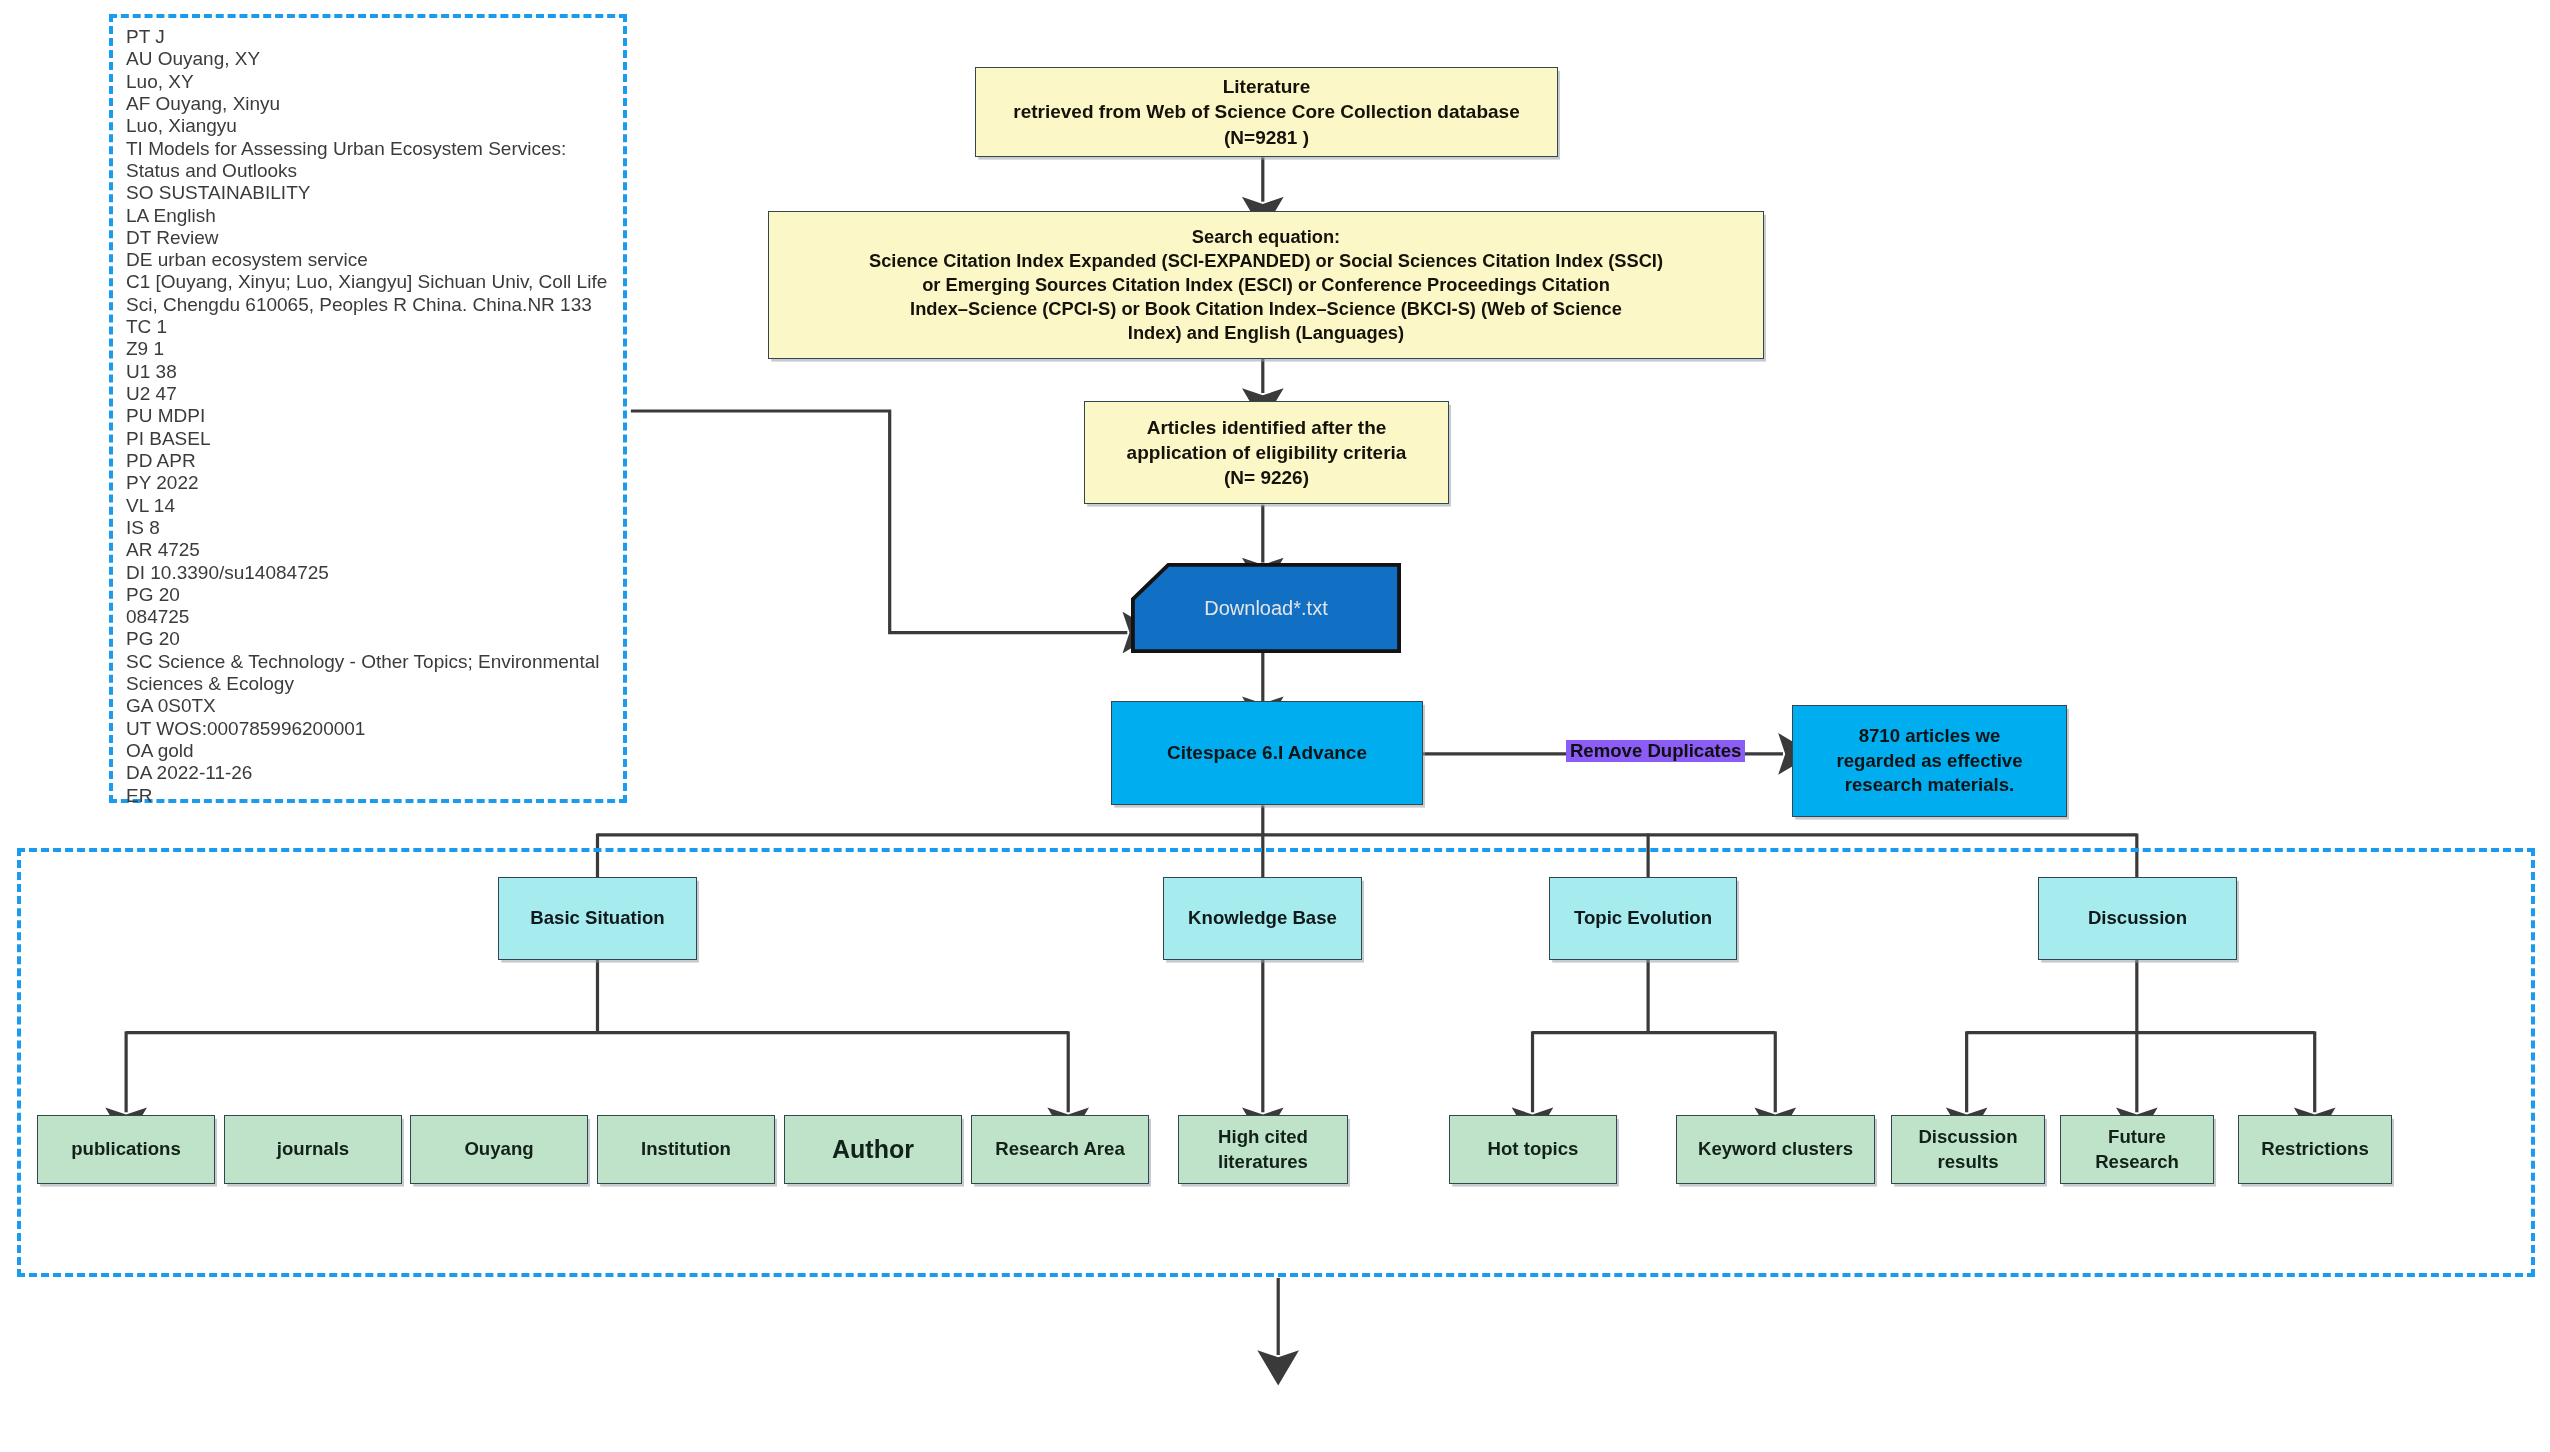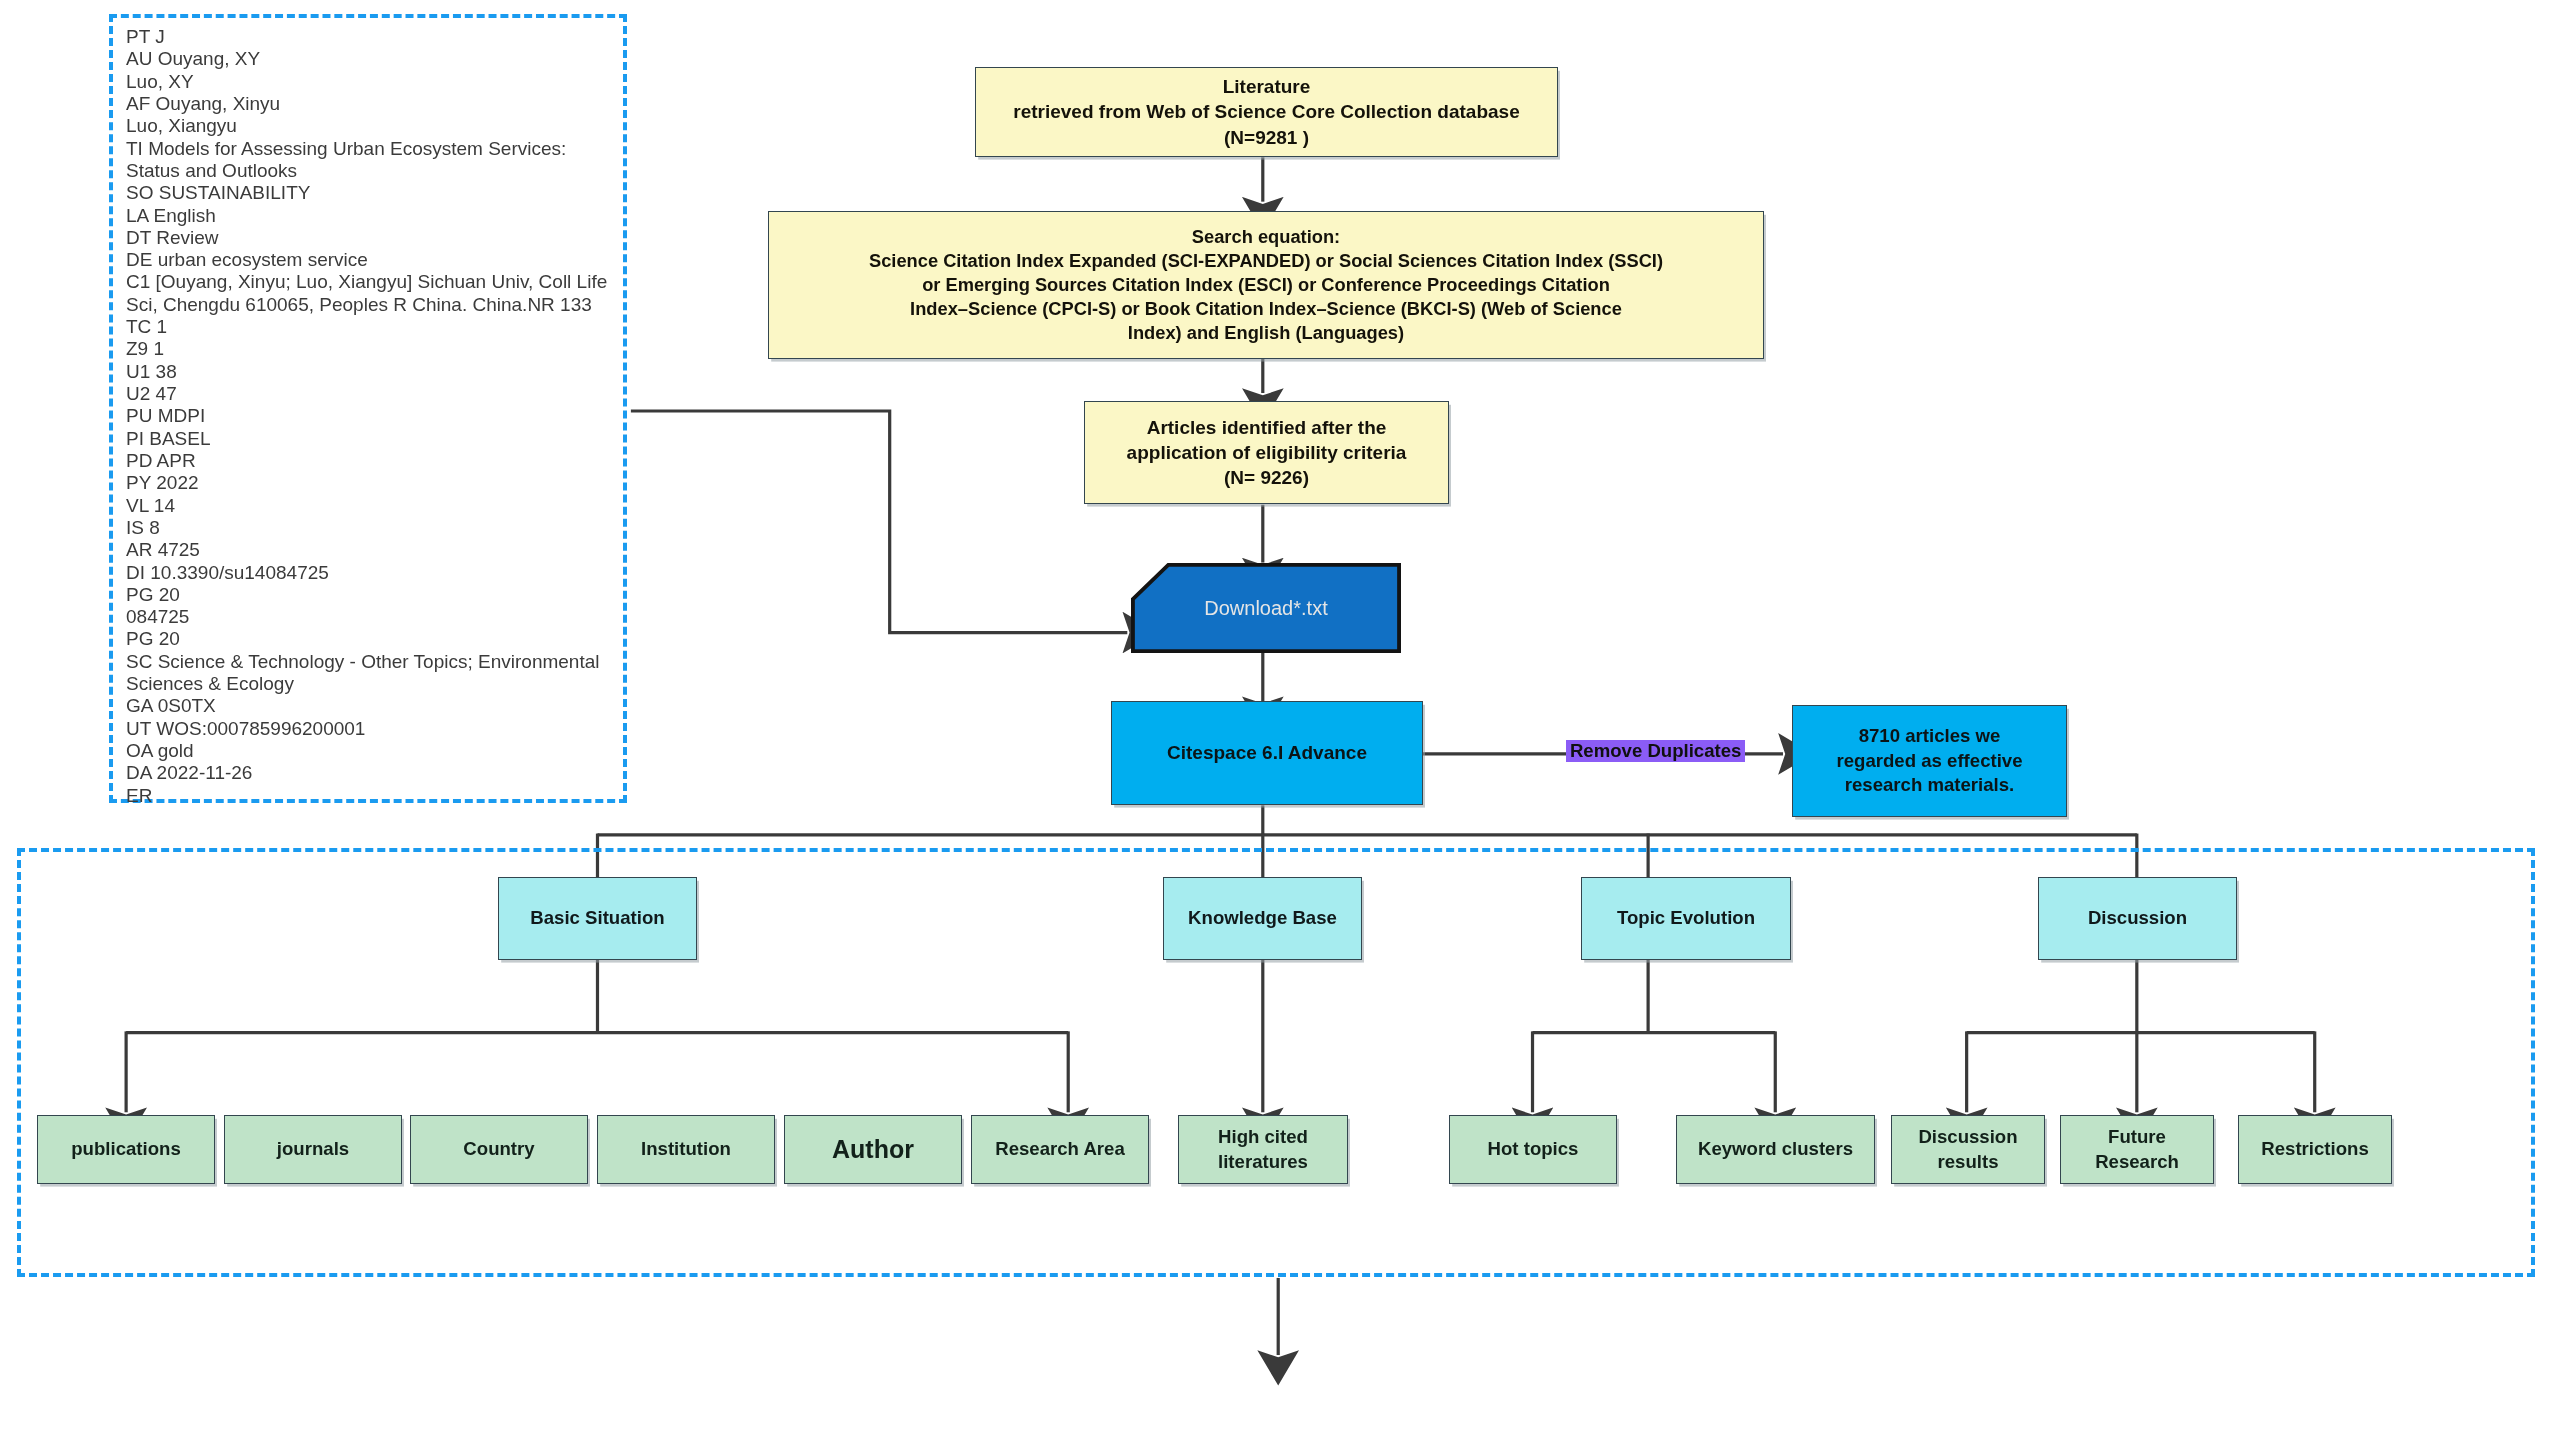--- a/index.html
+++ b/index.html
@@ -199,35 +199,35 @@
 regarded as effective
 research materials.</span>
   </div>
 
   <div class="node n-lcyan" style="left:498px;top:877px;width:199px;height:83px;font-size:18.6px;">
     <span>Basic Situation</span>
   </div>
   <div class="node n-lcyan" style="left:1163px;top:877px;width:199px;height:83px;font-size:18.6px;">
     <span>Knowledge Base</span>
   </div>
-  <div class="node n-lcyan" style="left:1549px;top:877px;width:210px;height:83px;font-size:18.6px;margin-left:32px;">
+  <div class="node n-lcyan" style="left:1549px;top:877px;width:188px;height:83px;font-size:18.6px;">
     <span>Topic Evolution</span>
   </div>
   <div class="node n-lcyan" style="left:2038px;top:877px;width:199px;height:83px;font-size:18.6px;">
     <span>Discussion</span>
   </div>
 
   <div class="node n-green" style="left:37px;top:1115px;width:178px;height:69px;font-size:18.6px;">
     <span>publications</span>
   </div>
   <div class="node n-green" style="left:224px;top:1115px;width:178px;height:69px;font-size:18.6px;">
     <span>journals</span>
   </div>
   <div class="node n-green" style="left:410px;top:1115px;width:178px;height:69px;font-size:18.6px;">
-    <span>Country</span>
+    <span>Ouyang</span>
   </div>
   <div class="node n-green" style="left:597px;top:1115px;width:178px;height:69px;font-size:18.6px;">
     <span>Institution</span>
   </div>
   <div class="node n-green" style="left:784px;top:1115px;width:178px;height:69px;font-size:25px;">
     <span>Author</span>
   </div>
   <div class="node n-green" style="left:971px;top:1115px;width:178px;height:69px;font-size:18.6px;">
     <span>Research Area</span>
   </div>

